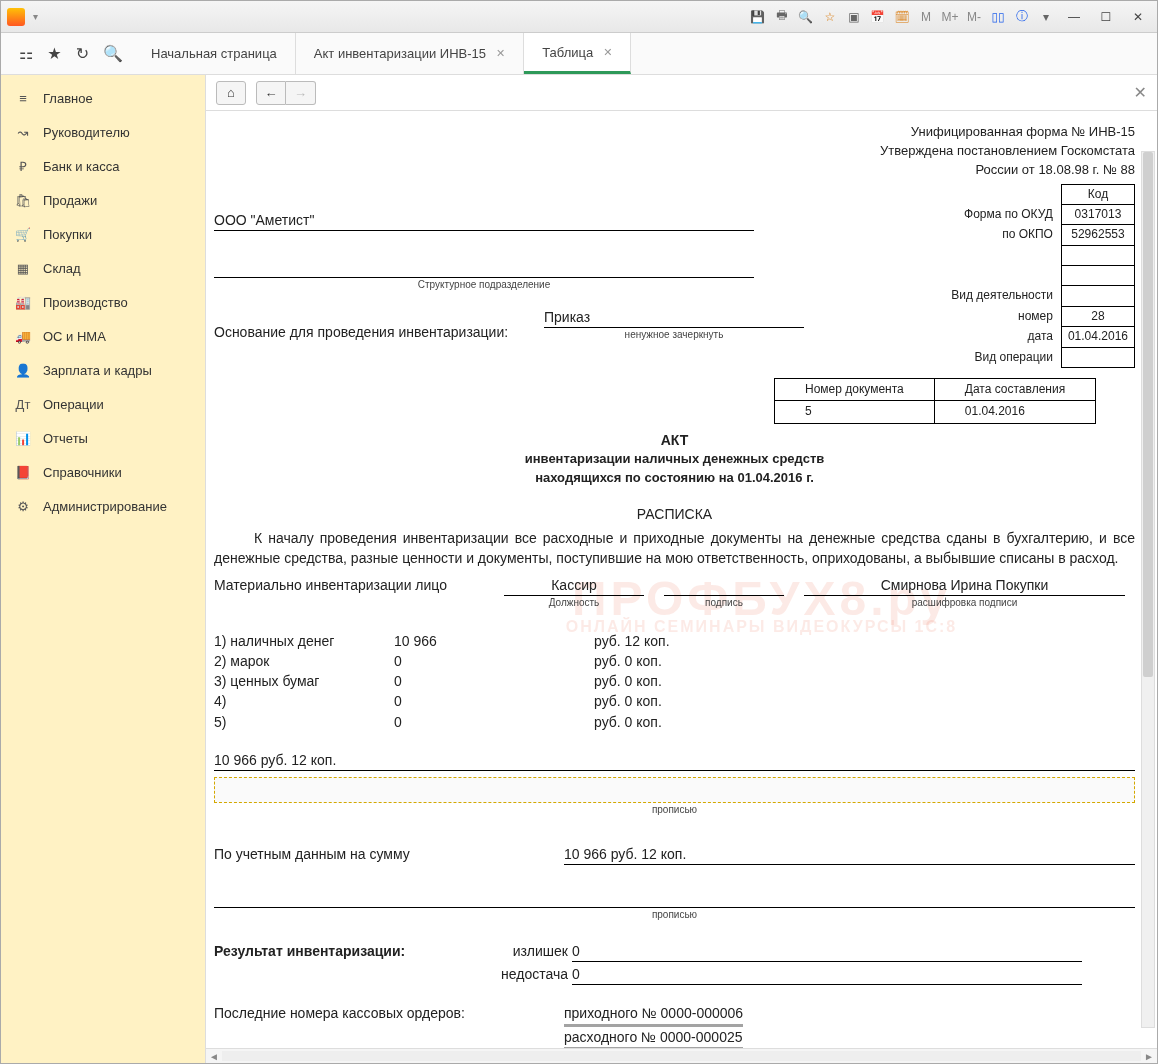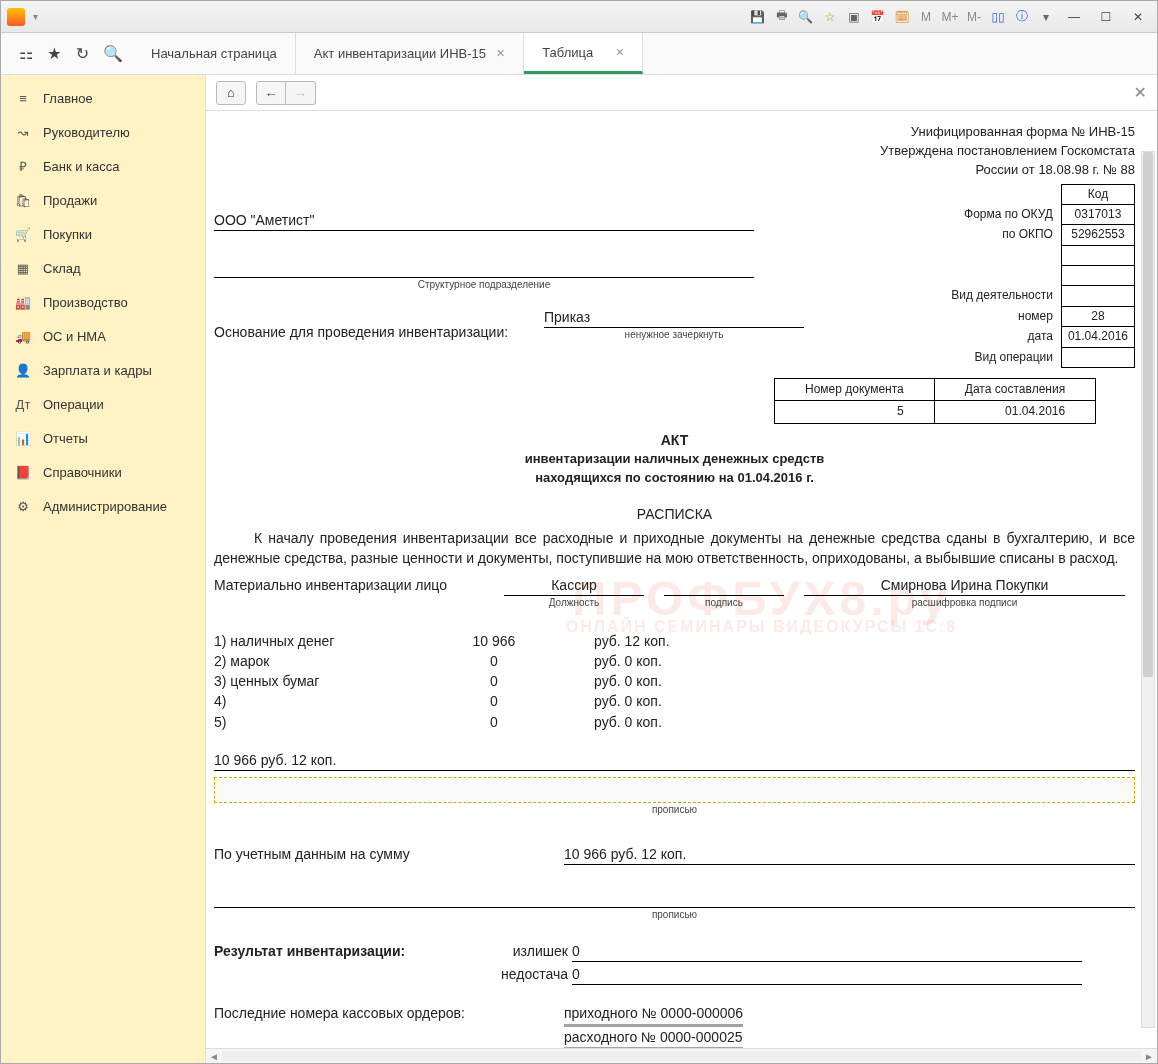--- a/index.html
+++ b/index.html
@@ -12,21 +12,21 @@
   .tb-btn { width: 18px; height: 18px; display: flex; align-items: center; justify-content: center; color: #666; font-size: 12px; cursor: pointer; }
   .tb-btn.orange { color: #d97706; }
   .tb-btn.blue { color: #2563eb; }
   .tb-btn.gray { color: #888; }
   .win-btn { width: 26px; height: 18px; display: flex; align-items: center; justify-content: center; font-size: 12px; color: #444; cursor: pointer; }
   .tabbar { height: 42px; background: #fafafa; border-bottom: 1px solid #ddd; display: flex; align-items: stretch; padding-left: 8px; }
   .tool-icons { display: flex; align-items: center; gap: 14px; padding: 0 10px; }
   .tool-icons span { font-size: 16px; color: #444; cursor: pointer; }
   .tabs { display: flex; align-items: stretch; }
   .tab { padding: 0 18px; display: flex; align-items: center; border-right: 1px solid #ddd; font-size: 13px; color: #444; cursor: pointer; position: relative; }
-  .tab.active { border-bottom: 3px solid #2e9959; background: #fff; gap: 12px; }
+  .tab.active { border-bottom: 3px solid #2e9959; background: #fff; }
   .tab .close { margin-left: 10px; color: #999; font-size: 11px; }
   .main { flex: 1; display: flex; overflow: hidden; }
   .sidebar { width: 205px; background: #fff2c4; border-right: 1px solid #ddd; padding-top: 6px; overflow-y: auto; }
   .side-item { display: flex; align-items: center; padding: 9px 14px; font-size: 13px; color: #333; cursor: pointer; gap: 12px; }
   .side-icon { width: 16px; height: 16px; display: inline-flex; align-items: center; justify-content: center; color: #555; font-size: 13px; }
   .content { flex: 1; display: flex; flex-direction: column; overflow: hidden; }
   .content-toolbar { height: 36px; border-bottom: 1px solid #ddd; display: flex; align-items: center; padding: 0 10px; gap: 10px; }
   .nav-btn { width: 30px; height: 24px; border: 1px solid #bbb; background: #f5f5f5; border-radius: 3px; display: flex; align-items: center; justify-content: center; cursor: pointer; font-size: 13px; }
   .nav-btn.disabled { color: #bbb; }
   .close-panel { margin-left: auto; font-size: 16px; color: #888; cursor: pointer; }
@@ -34,32 +34,32 @@
   .doc { font-size: 14px; color: #222; line-height: 1.45; position: relative; }
   .doc-header-right { text-align: right; margin-bottom: 4px; font-size: 13px; }
   .code-table { border-collapse: collapse; float: right; margin-bottom: 4px; }
   .code-table td { border: 1px solid #000; padding: 1px 6px; font-size: 12px; text-align: center; min-width: 72px; }
   .code-table .lbl { border: none; text-align: right; padding-right: 8px; }
   .clear { clear: both; }
   .under { border-bottom: 1px solid #000; display: inline-block; }
   .small-caption { font-size: 10px; color: #444; text-align: center; }
   .row { display: flex; align-items: flex-end; gap: 10px; }
   .doc-num-table { border-collapse: collapse; margin: 4px auto 0; }
-  .doc-num-table td { border: 1px solid #000; padding: 2px 30px; font-size: 12px; text-align: right; }
+  .doc-num-table td { border: 1px solid #000; padding: 2px 30px; font-size: 12px; text-align: left; }
   .akt-title { text-align: center; font-weight: bold; margin-top: 6px; }
   .akt-sub { text-align: center; font-weight: bold; font-size: 13px; }
   .raspiska { text-align: center; margin-top: 16px; }
   .body-text { text-align: justify; margin-top: 4px; text-indent: 40px; }
   .sign-row { display: flex; margin-top: 6px; }
   .sign-row .lbl { width: 280px; }
   .sign-cell { border-bottom: 1px solid #000; margin: 0 10px; text-align: center; }
   .money-block { margin-top: 20px; }
   .money-row { display: flex; }
   .money-row .c1 { width: 180px; }
-  .money-row .c2 { width: 200px; text-align: center; }
+  .money-row .c2 { width: 200px; }
   .total-row { display: flex; margin-top: 18px; }
   .total-row .lbl { width: 350px; }
   .total-row .val { border-bottom: 1px solid #000; flex: 1; }
   .highlight-row { margin-top: 6px; height: 26px; background: #fafafa; border: 1px dashed #d4a800; }
   .highlight-row .tiny { font-size: 8px; color: #c08800; text-align: right; padding-right: 40px; }
   .result-row { display: flex; margin-top: 18px; }
   .result-row .lbl { width: 260px; font-weight: bold; }
   .result-row .sub { width: 98px; text-align: right; padding-right: 4px;}
   .result-row .val { border-bottom: 1px solid #000; width: 510px; }
   .order-row { display: flex; margin-top: 18px; }

